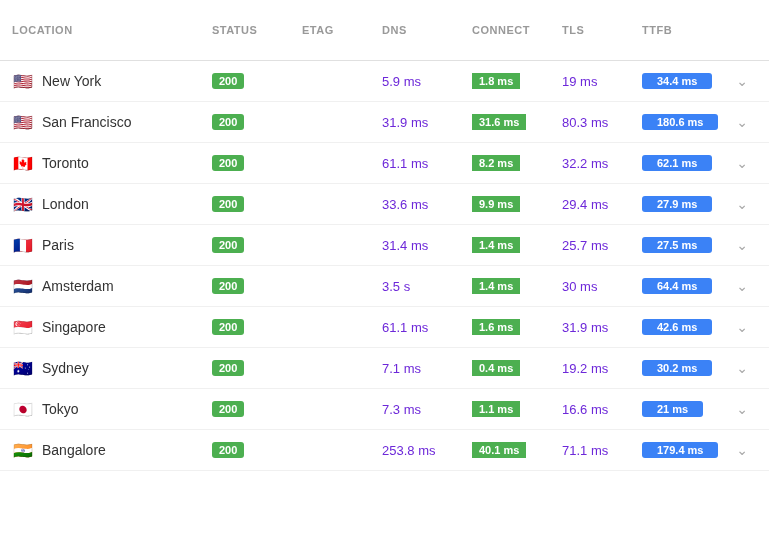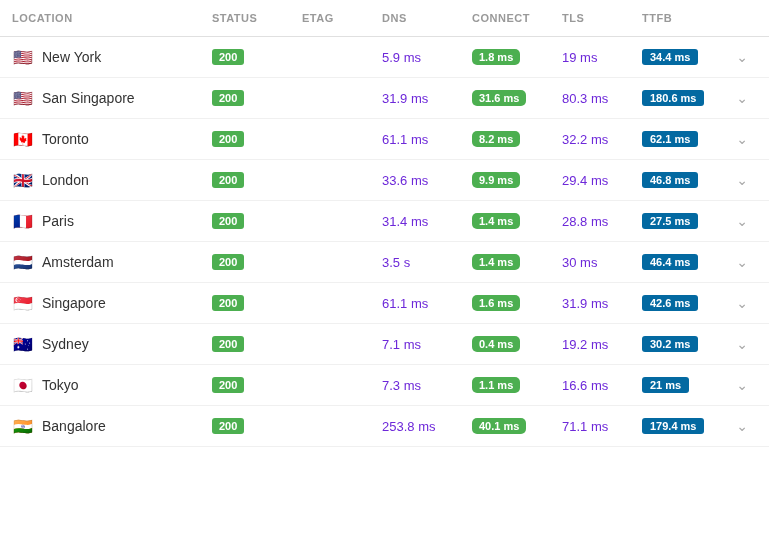--- a/index.html
+++ b/index.html
@@ -9,21 +9,21 @@
       background: #fff;
       color: #333;
     }
     .table-container {
       width: 769px;
       min-height: 559px;
     }
     .table-header {
       display: grid;
       grid-template-columns: 200px 90px 80px 90px 90px 80px 80px 40px;
-      padding: 12px 12px;
+      padding: 24px 12px;
       border-bottom: 1px solid #e0e0e0;
       background: #fff;
     }
     .table-header .col-label {
       font-size: 11px;
       font-weight: 600;
       color: #999;
       letter-spacing: 0.5px;
       text-transform: uppercase;
     }
@@ -66,29 +66,29 @@
       font-size: 13px;
       color: #6d28d9;
     }
     .connect-badge {
       display: inline-block;
       background: #4caf50;
       color: #fff;
       font-size: 11px;
       font-weight: 600;
       padding: 2px 7px;
-      border-radius: 5px;
+      border-radius: 0;
     }
     .ttfb-badge {
       display: inline-block;
-      background: #0369a1;
+      background: #3b82f6;
       color: #fff;
       font-size: 11px;
       font-weight: 600;
-      padding: 2px 8px;
+      padding: 2px 15px;
       border-radius: 3px;
     }
     .chevron {
       color: #aaa;
       font-size: 14px;
       cursor: pointer;
       display: flex;
       align-items: center;
       justify-content: center;
     }
@@ -123,21 +123,21 @@
     </div>
     <div class="cell-value">19 ms</div>
     <div>
       <span class="ttfb-badge">34.4 ms</span>
     </div>
     <div class="chevron">⌄</div>
   </div>
       <div class="table-row">
     <div class="location-cell">
       <span class="flag">🇺🇸</span>
-      <span class="location-name">San Singapore</span>
+      <span class="location-name">San Francisco</span>
     </div>
     <div>
       <span class="status-badge">200</span>
     </div>
     <div class="cell-value"></div>
     <div class="cell-value">31.9 ms</div>
     <div>
       <span class="connect-badge">31.6 ms</span>
     </div>
     <div class="cell-value">80.3 ms</div>
@@ -173,59 +173,59 @@
     <div>
       <span class="status-badge">200</span>
     </div>
     <div class="cell-value"></div>
     <div class="cell-value">33.6 ms</div>
     <div>
       <span class="connect-badge">9.9 ms</span>
     </div>
     <div class="cell-value">29.4 ms</div>
     <div>
-      <span class="ttfb-badge">46.8 ms</span>
+      <span class="ttfb-badge">27.9 ms</span>
     </div>
     <div class="chevron">⌄</div>
   </div>
       <div class="table-row">
     <div class="location-cell">
       <span class="flag">🇫🇷</span>
       <span class="location-name">Paris</span>
     </div>
     <div>
       <span class="status-badge">200</span>
     </div>
     <div class="cell-value"></div>
     <div class="cell-value">31.4 ms</div>
     <div>
       <span class="connect-badge">1.4 ms</span>
     </div>
-    <div class="cell-value">28.8 ms</div>
+    <div class="cell-value">25.7 ms</div>
     <div>
       <span class="ttfb-badge">27.5 ms</span>
     </div>
     <div class="chevron">⌄</div>
   </div>
       <div class="table-row">
     <div class="location-cell">
       <span class="flag">🇳🇱</span>
       <span class="location-name">Amsterdam</span>
     </div>
     <div>
       <span class="status-badge">200</span>
     </div>
     <div class="cell-value"></div>
     <div class="cell-value">3.5 s</div>
     <div>
       <span class="connect-badge">1.4 ms</span>
     </div>
     <div class="cell-value">30 ms</div>
     <div>
-      <span class="ttfb-badge">46.4 ms</span>
+      <span class="ttfb-badge">64.4 ms</span>
     </div>
     <div class="chevron">⌄</div>
   </div>
       <div class="table-row">
     <div class="location-cell">
       <span class="flag">🇸🇬</span>
       <span class="location-name">Singapore</span>
     </div>
     <div>
       <span class="status-badge">200</span>

